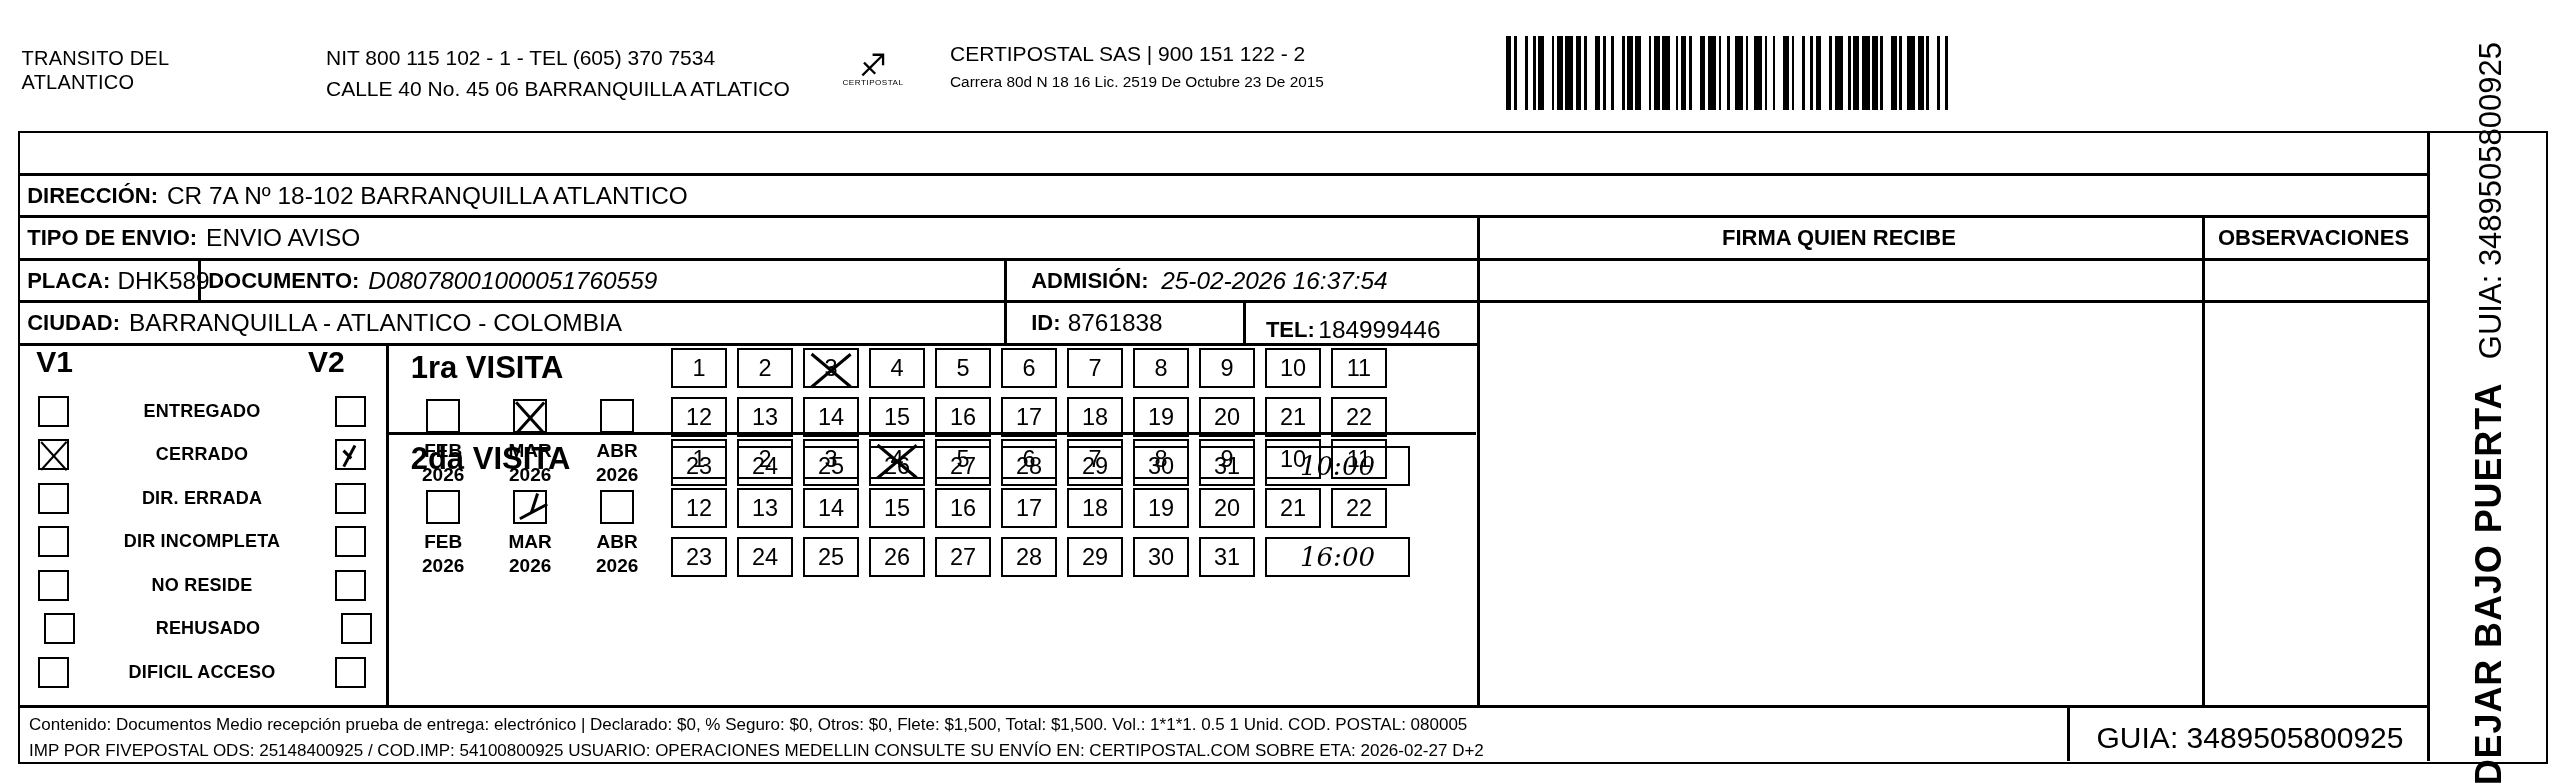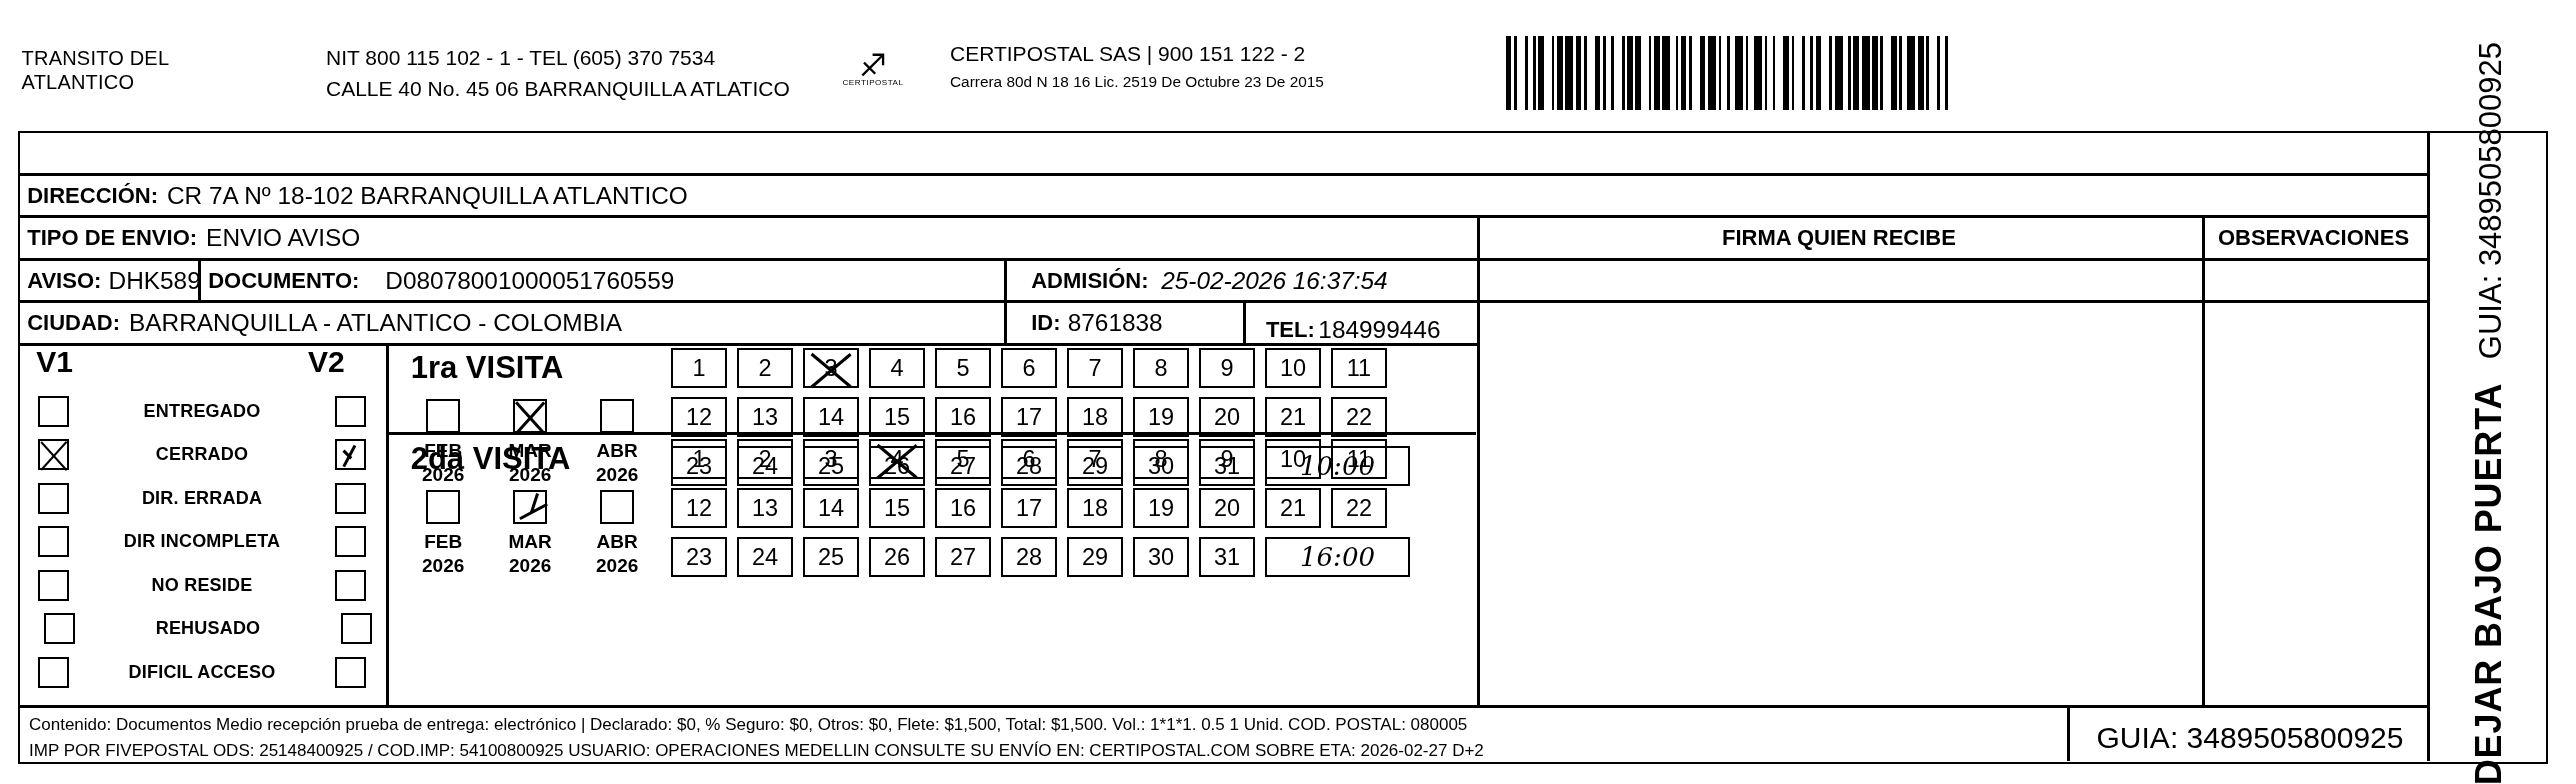--- a/index.html
+++ b/index.html
@@ -534,27 +534,27 @@
       <span class="lbl">DIRECCIÓN:</span>
       <span class="val" style="margin-left:9px;">CR 7A Nº 18-102 BARRANQUILLA ATLANTICO</span>
     </div>
 
     <div class="cell" id="row-tipo">
       <span class="lbl">TIPO DE ENVIO:</span>
       <span class="val" style="margin-left:9px;">ENVIO AVISO</span>
     </div>
 
     <div class="cell" id="row-placa">
-      <span class="lbl">AVISO:</span>
+      <span class="lbl">PLACA:</span>
       <span class="val" style="margin-left:7.2px;">DHK589</span>
     </div>
 
     <div class="cell" id="row-doc">
       <span class="lbl">DOCUMENTO:</span>
-      <span class="val" style="margin-left:26px;">D08078001000051760559</span>
+      <span class="val" style="margin-left:9px;font-style:italic;">D08078001000051760559</span>
     </div>
 
     <div class="cell" id="row-ciudad">
       <span class="lbl">CIUDAD:</span>
       <span class="val" style="margin-left:9px;">BARRANQUILLA - ATLANTICO - COLOMBIA</span>
     </div>
 
     <div class="cell" id="row-admision">
       <span class="lbl" style="margin-left:18px;">ADMISIÓN:</span>
       <span class="val" style="margin-left:12.7px;font-style:italic;">25-02-2026 16:37:54</span>

